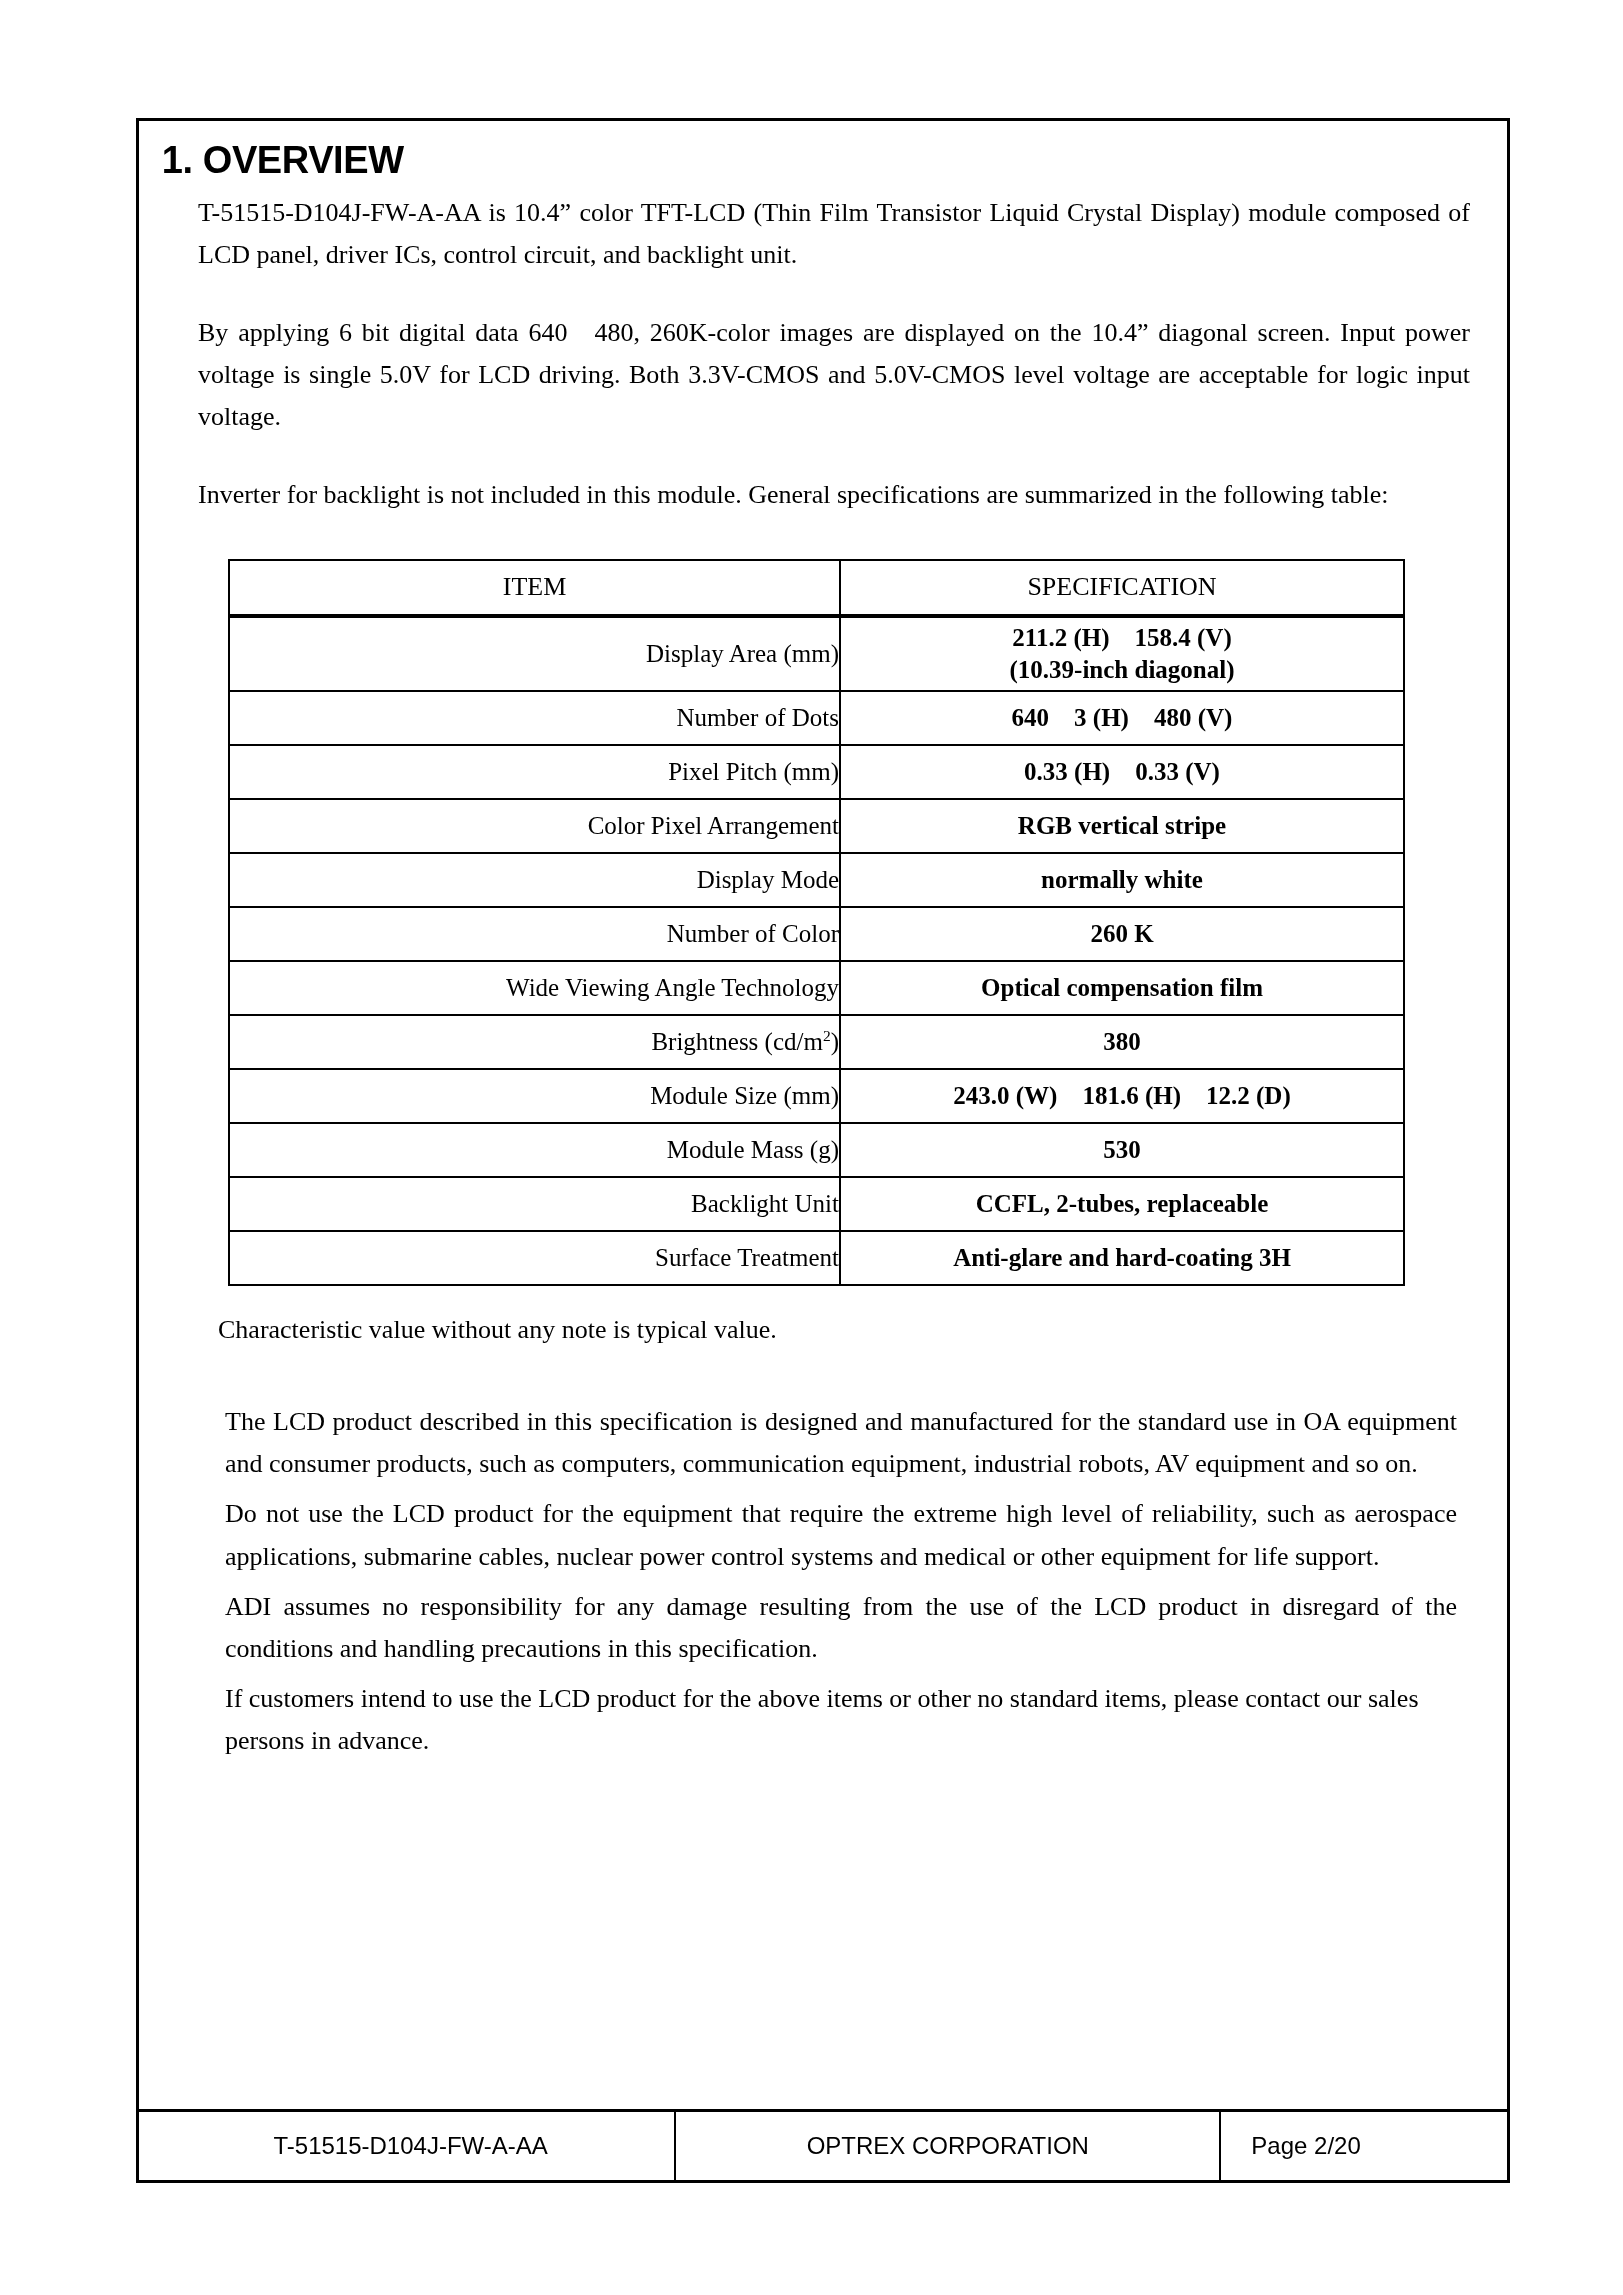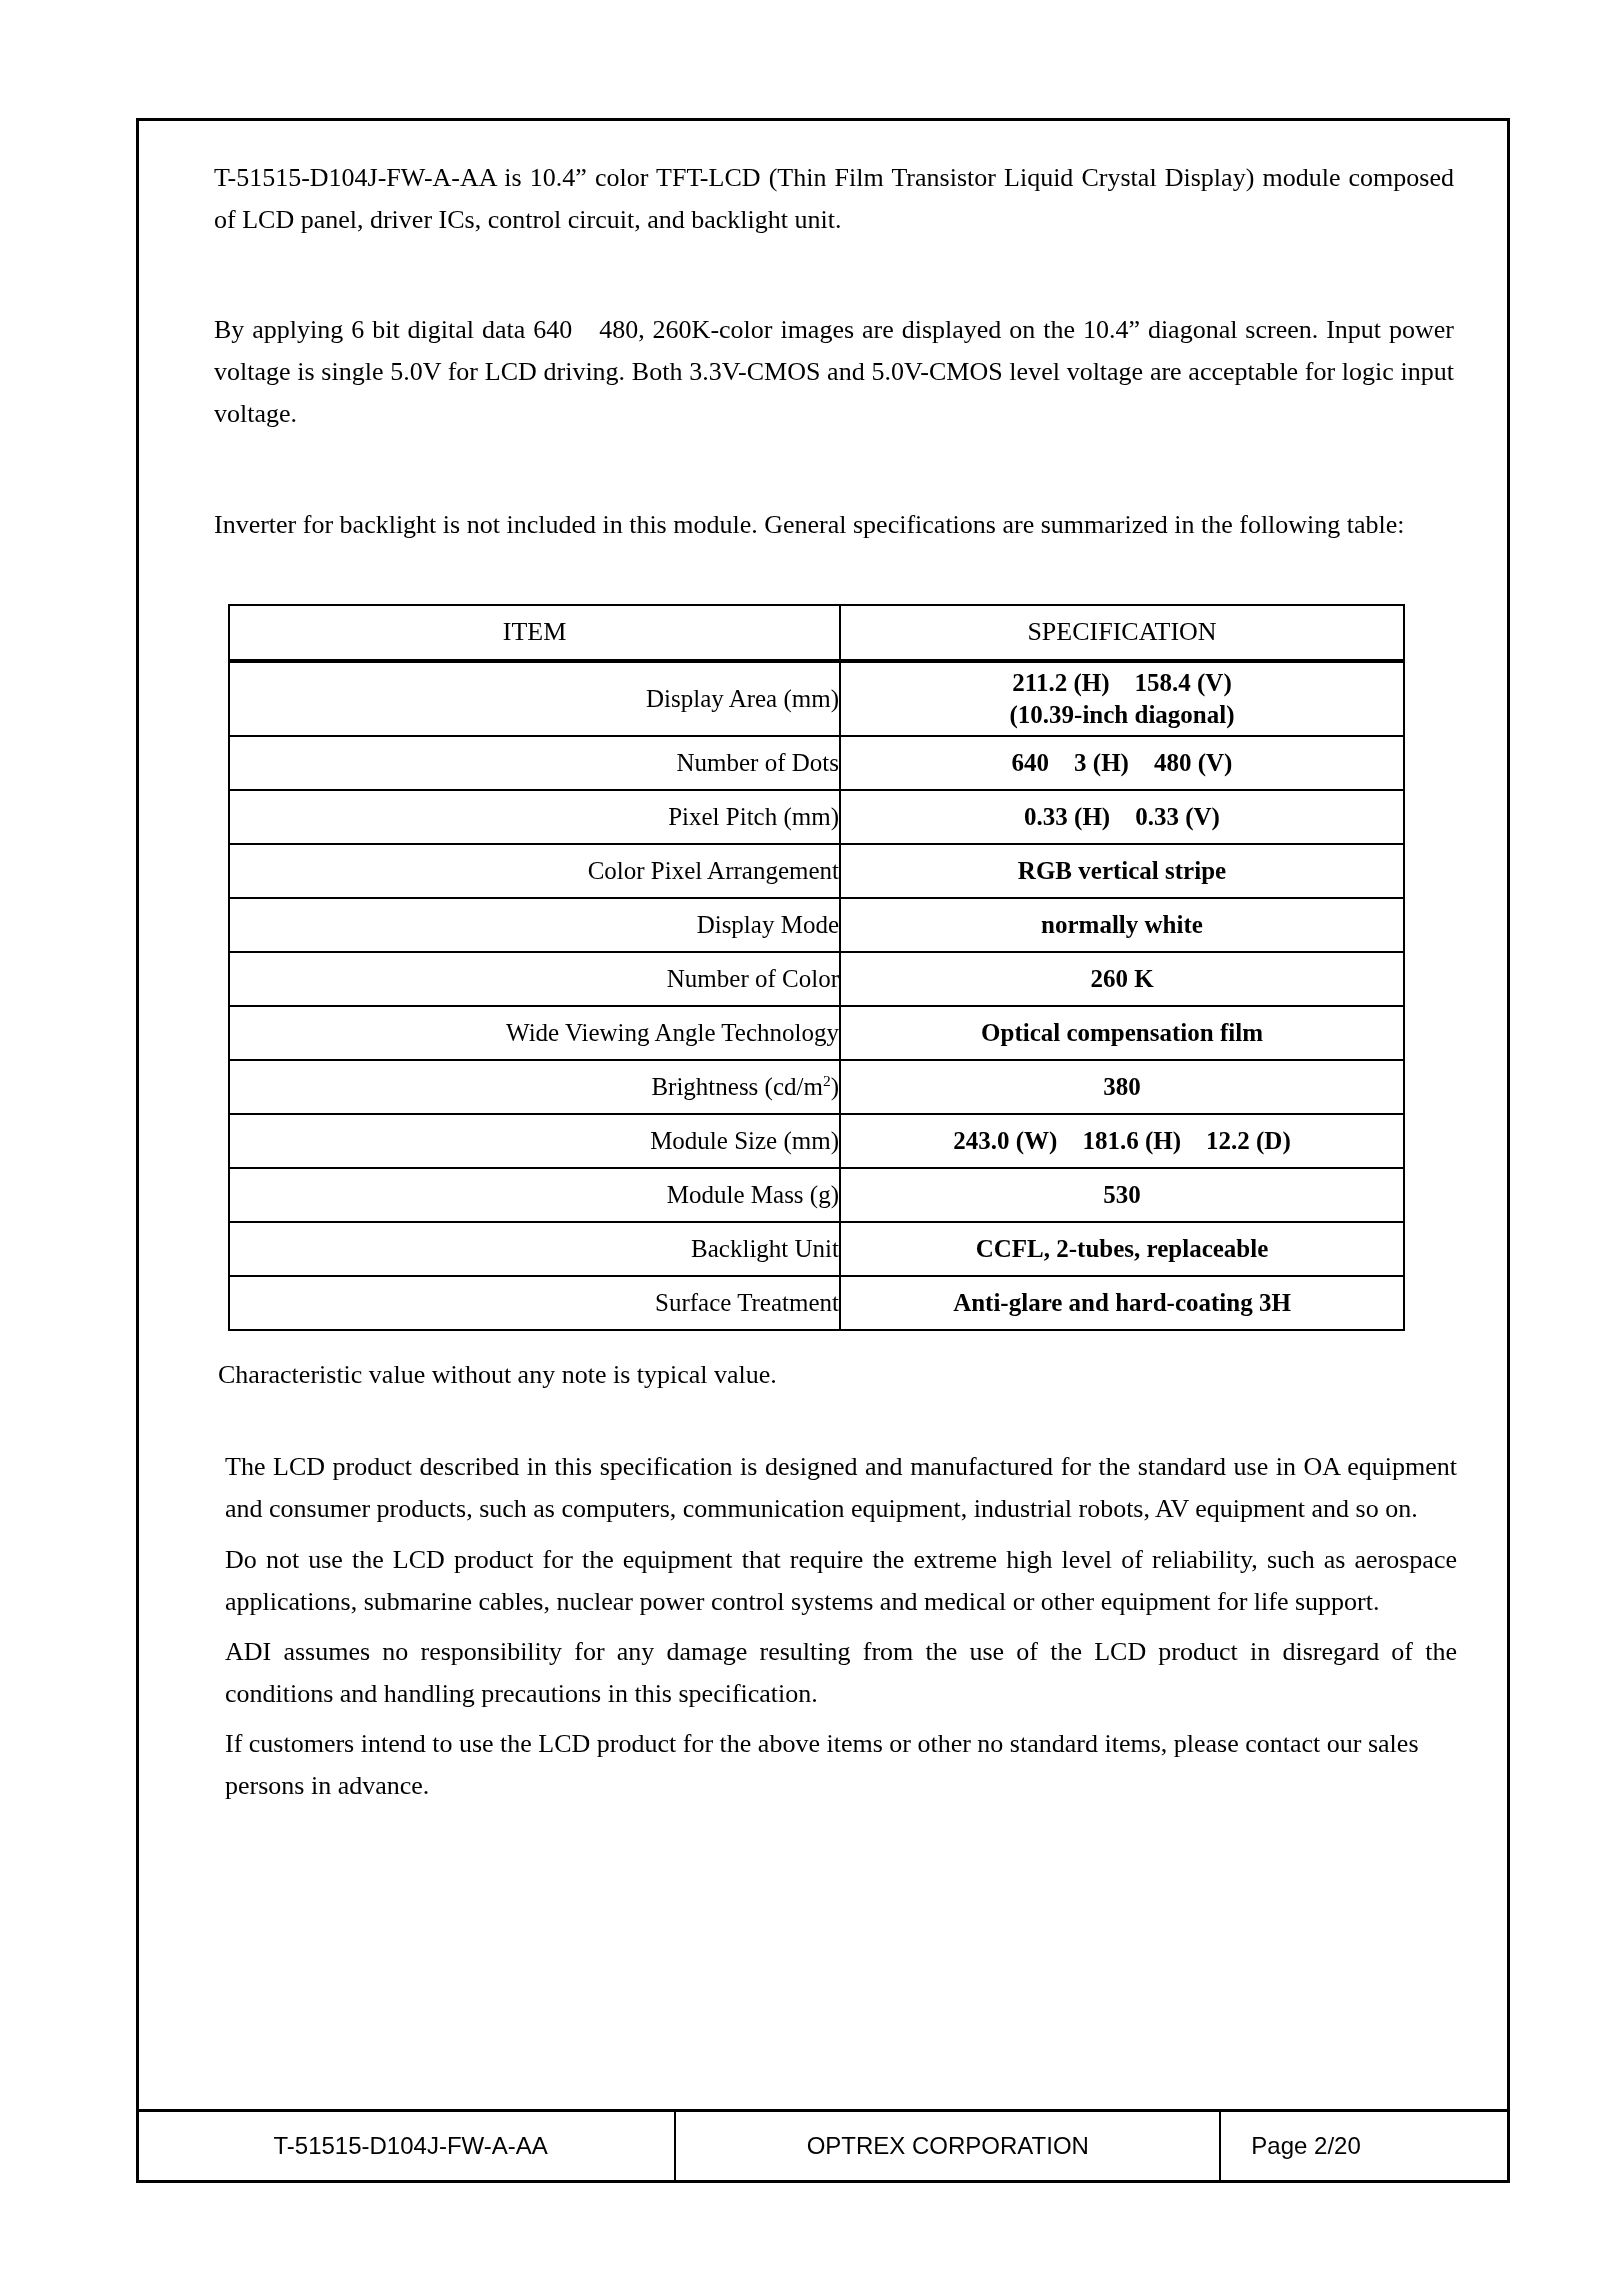--- a/index.html
+++ b/index.html
@@ -42,21 +42,21 @@
     line-height: 1.05;
     margin: 0 0 11px 0;
     letter-spacing: -0.4px;
     padding-left: 4.7px;
   }
 
   .para {
     font-size: 26px;
     line-height: 1.62;
     text-align: justify;
-    margin: 16px;
+    margin: 0;
     padding-left: 41px;
     padding-right: 22px;
     text-justify: inter-word;
   }
 
   .gap-sm { height: 23.6px; }
   .gap-md { height: 36px; }
   .gap-lg { height: 42px; }
   .mulgap-wide { display: inline-block; width: 27px; }
 
@@ -155,20 +155,21 @@
   #footer .f3 { width: 293px; border-left: 2.4px solid #000;
                 justify-content: flex-start; padding-left: 30px; }
 </style>
 </head>
 <body>
 
 <div id="page-frame"></div>
 
 <div id="content">
 
+  <h1 id="section-title">1. OVERVIEW</h1>
 
   <p class="para">
     <span>T-51515-D104J-FW-A-AA is 10.4” color TFT-LCD (Thin Film Transistor Liquid Crystal Display)</span>
     <span>module composed of LCD panel, driver ICs, control circuit, and backlight unit.</span>
   </p>
 
   <div class="gap-md"></div>
 
   <p class="para"><span>By applying 6 bit digital data 640</span><span class="mulgap-wide"></span><span>480, 260K-color images are displayed on the 10.4” diagonal screen. Input power voltage is single 5.0V for LCD driving. Both 3.3V-CMOS and 5.0V-CMOS level voltage are acceptable for logic input voltage.</span></p>
 

